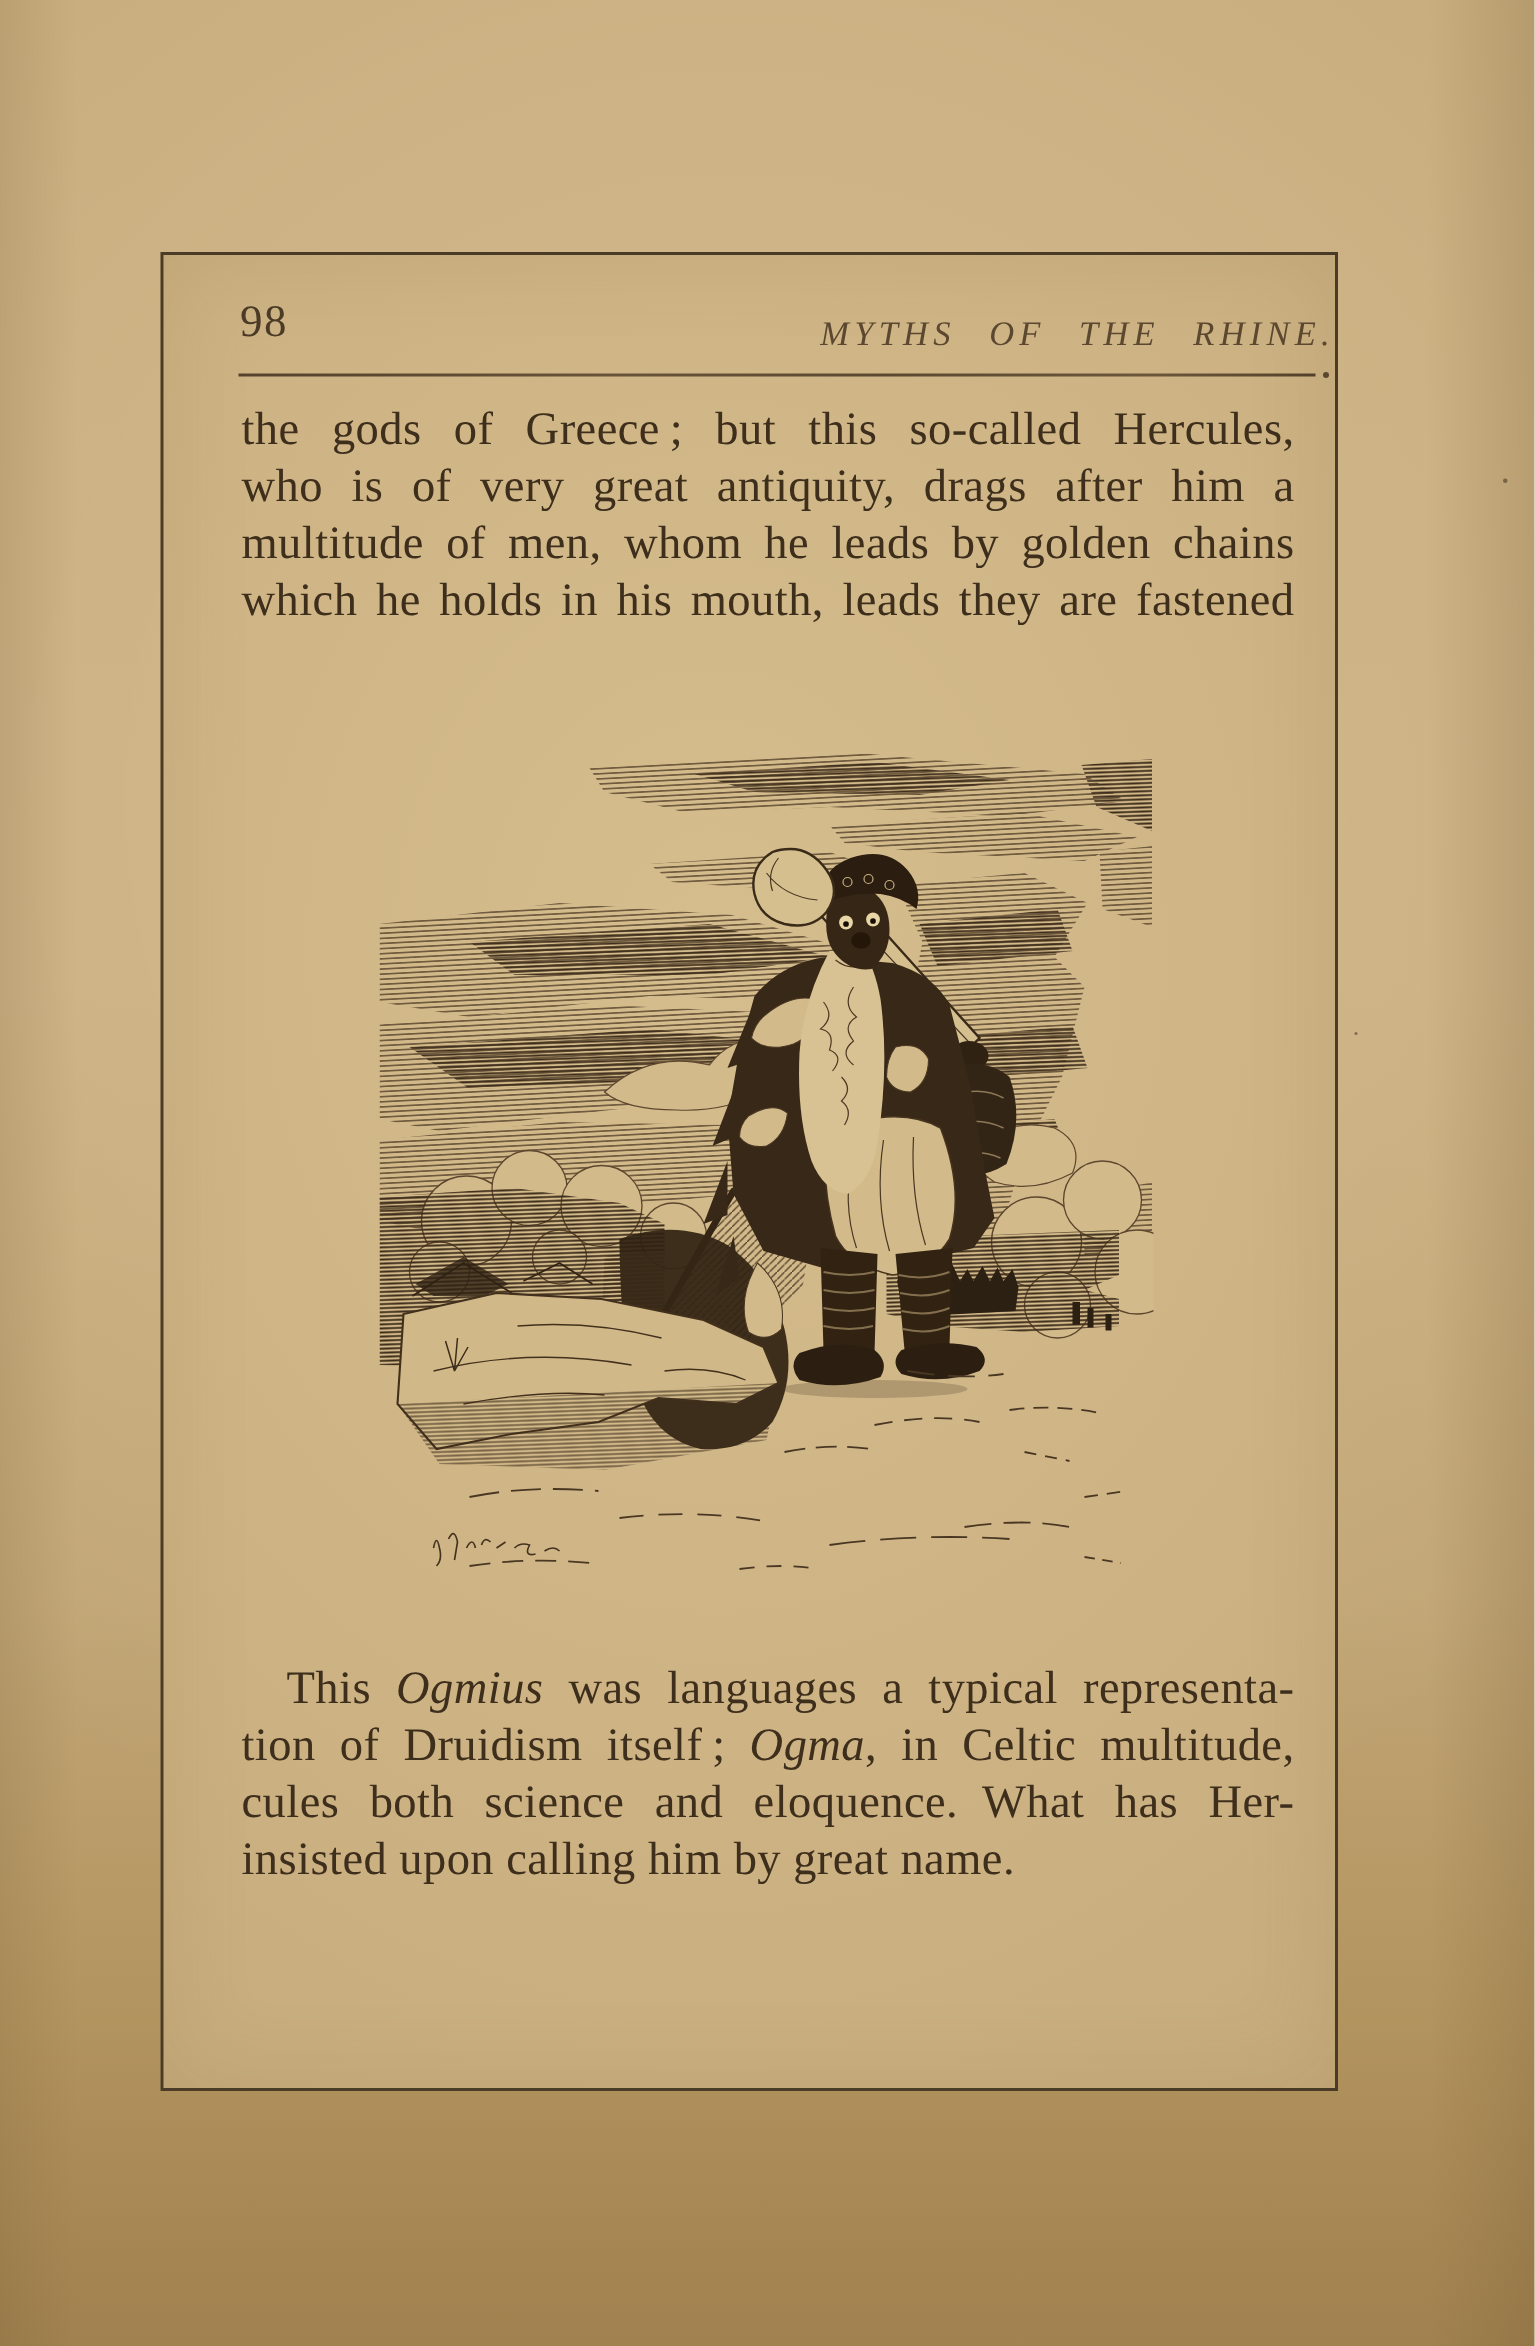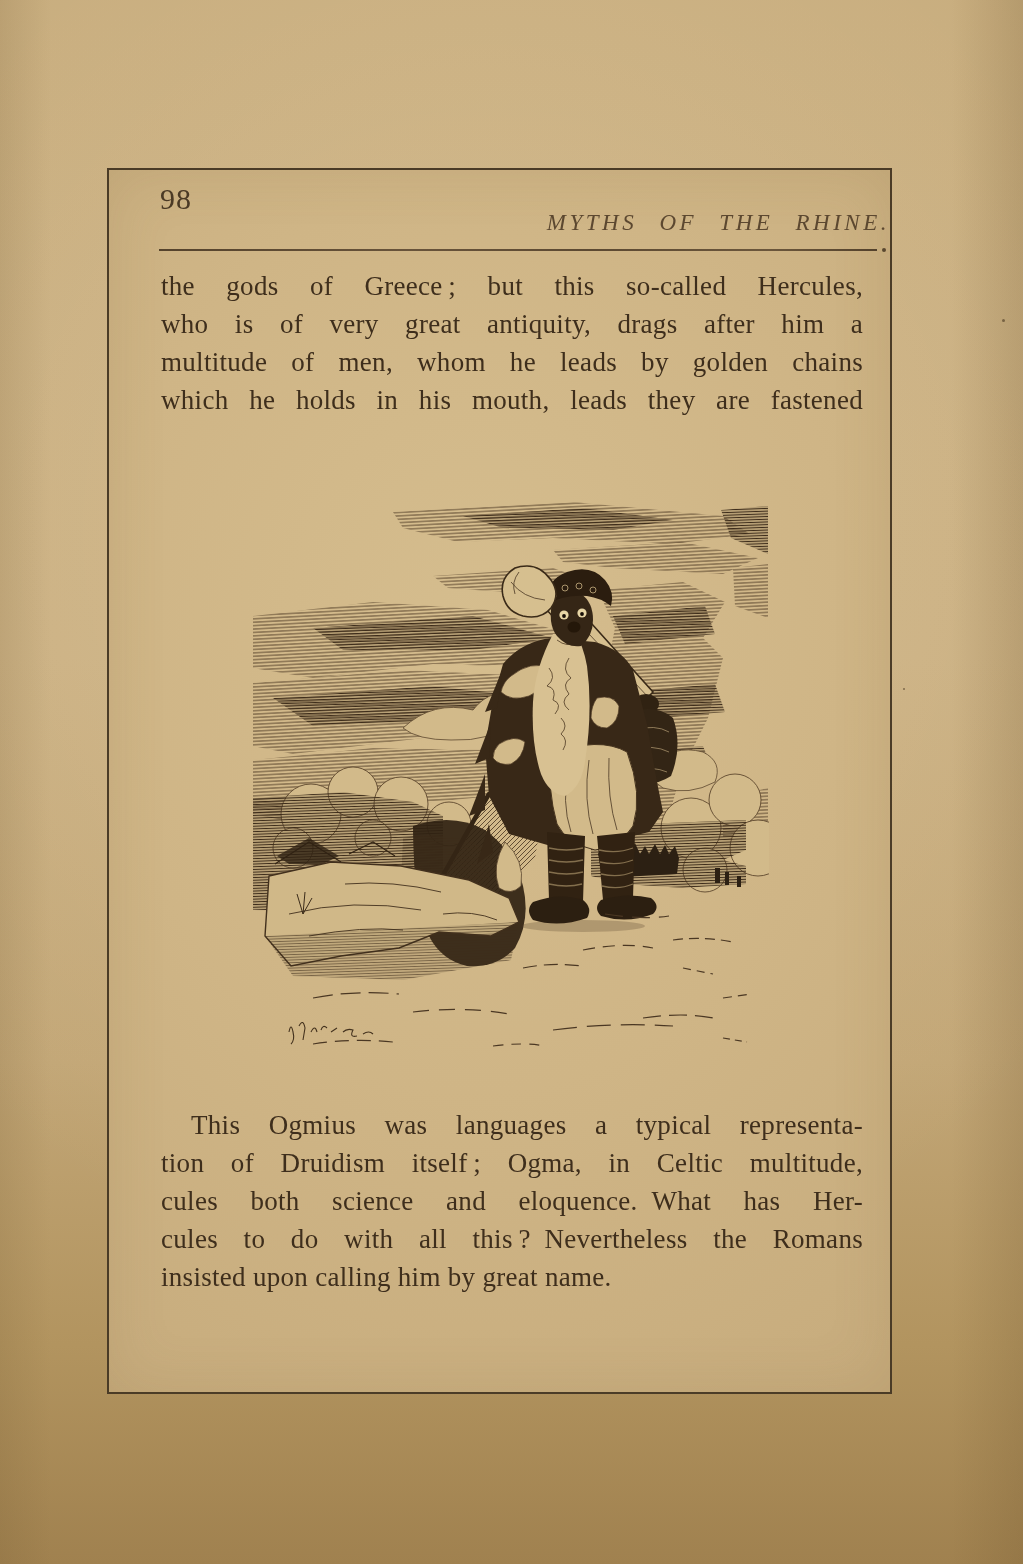--- a/index.html
+++ b/index.html
@@ -16,35 +16,35 @@
       linear-gradient(90deg, rgba(110,85,45,.16) 0%, rgba(0,0,0,0) 5%, rgba(0,0,0,0) 93%, rgba(105,80,40,.20) 100%),
       radial-gradient(140% 110% at 50% 45%, rgba(0,0,0,0) 74%, rgba(96,70,34,.18) 100%);
   }
   .speck{position:absolute;border-radius:50%;background:rgba(62,46,26,.55);}
   .page-frame{
     position:absolute;left:107px;top:168px;width:781px;height:1222px;
     border:2px solid rgba(52,39,22,.85);
     background:radial-gradient(92% 72% at 47% 38%, #d5bd8e 0%, #cfb586 52%, #c7ac7d 100%);
     box-shadow:inset 0 0 60px rgba(120,92,50,.14);
   }
-  .pagenum{position:absolute;left:51px;top:12px;font-size:30px;color:#4b3a25;letter-spacing:1px;}
+  .pagenum{position:absolute;left:51px;top:28px;font-size:30px;color:#4b3a25;letter-spacing:1px;}
   .running-title{
     position:absolute;left:0;right:0;top:40px;text-align:right;
     font-style:italic;font-size:23px;letter-spacing:3.5px;word-spacing:13px;color:#5c4830;
   }
   .rule{position:absolute;left:50px;right:13px;top:79px;height:2px;
     background:linear-gradient(90deg,#443320 0%,#5a4630 35%,#4c3a26 60%,#5e4a32 85%,#443320 100%);opacity:.88;}
   .rule::after{content:"";position:absolute;right:-9px;top:-1px;width:4px;height:4px;border-radius:50%;background:#4b3a25;}
-  .body-text{position:absolute;width:702px;font-size:27px;line-height:38px;color:#3e2e1c;letter-spacing:.3px;}
+  .body-text{position:absolute;width:702px;font-size:31px;line-height:38px;color:#3e2e1c;letter-spacing:.3px;}
   .para-top{left:52px;top:97px;}
   .para-bottom{left:52px;top:936px;}
   .tline{min-height:38px;}
   .tline.just{text-align:justify;text-align-last:justify;}
   .tline.ind{text-indent:30px;}
-  .it{}
+  .it{font-style:italic;}
   .illustration{position:absolute;left:144px;top:328px;width:516px;height:569px;}
   .illustration svg{display:block;width:100%;height:100%;}
 </style>
 </head>
 <body>
 
 <div class="speck" style="left:1002px;top:319px;width:3px;height:3px;"></div>
 <div class="speck" style="left:903px;top:688px;width:2px;height:2px;"></div>
 
 <div class="page-frame">
@@ -234,16 +234,15 @@
     </g>
 
     <path fill="none" stroke="#44321e" stroke-width="1.1" d="M36,534 q2,-10 4,0 q2,8 -2,12 M46,528 q4,-8 6,2 l-2,12 M58,534 q4,-8 6,0 M68,532 q2,-6 6,-2 M78,534 l6,-4 M90,534 q4,-4 10,-2 q-4,8 4,6 M110,536 q6,-4 10,0"></path>
   </svg>
   </div>
 
   <div class="body-text para-bottom">
       <div class="tline just ind"><span>This </span><span class="it">Ogmius</span><span> was languages a typical representa-</span></div>
       <div class="tline just"><span>tion of Druidism itself ; </span><span class="it">Ogma</span><span>, in Celtic multitude,</span></div>
       <div class="tline just"><span>cules both science and eloquence. What has Her-</span></div>
-      <div class="tline just"><span>cules to do with all this ? Nevertheless the Romans</span></div>
       <div class="tline"><span>insisted upon calling him by great name.</span></div>
     </div>
 </div>
 
 </body></html>

